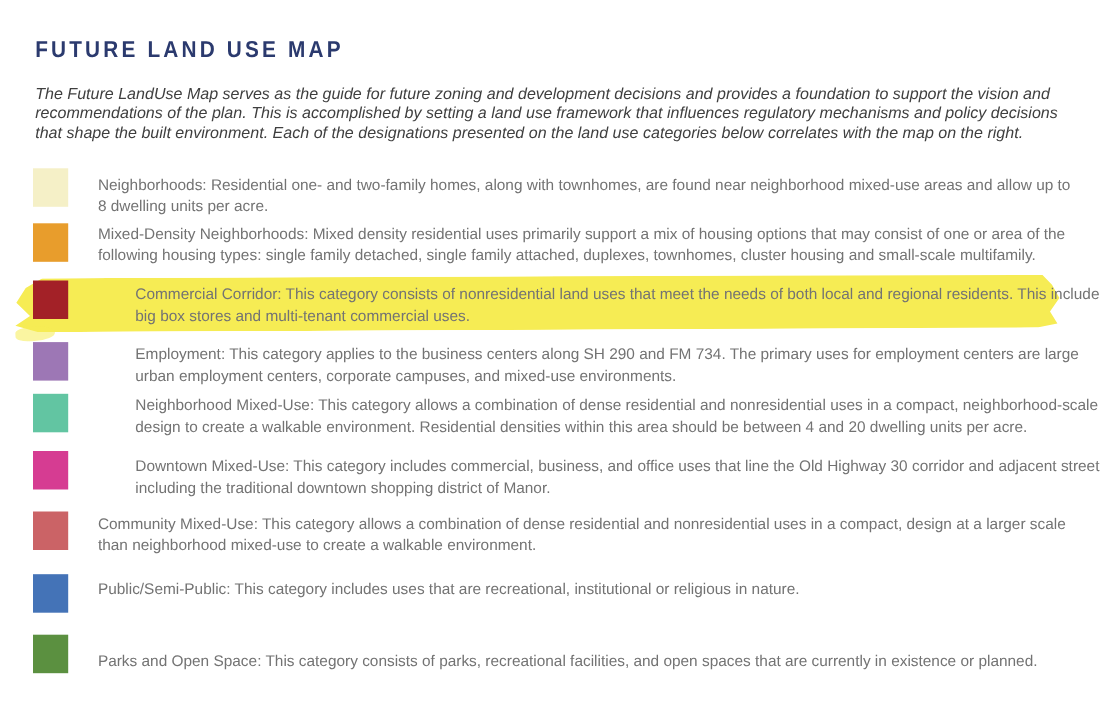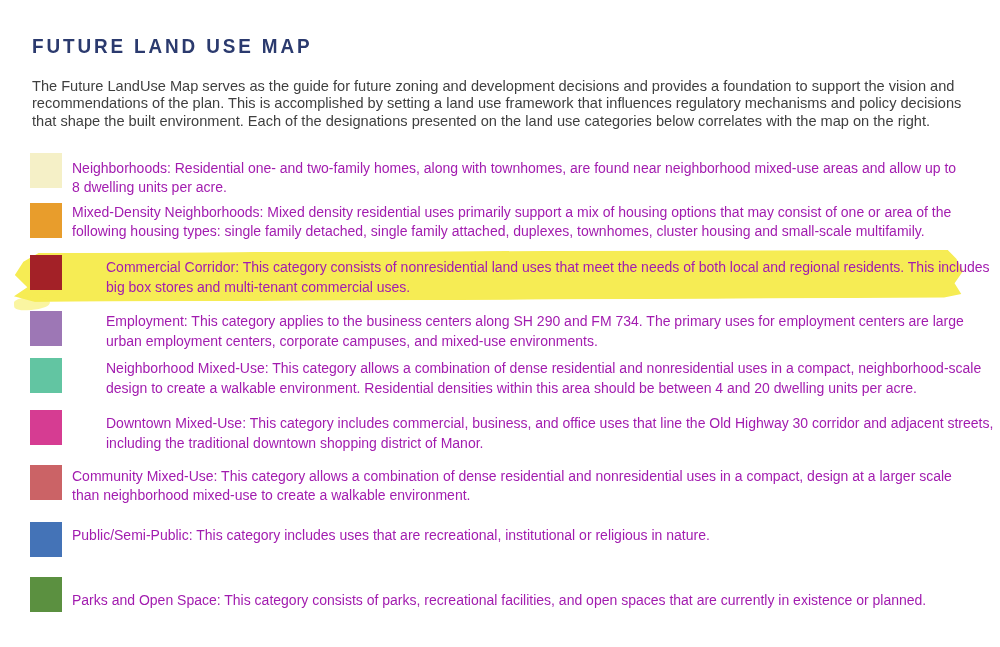--- a/index.html
+++ b/index.html
@@ -27,41 +27,42 @@
     white-space: nowrap;
   }
   .intro {
     position: absolute;
     left: 32px; top: 78px;
     width: 946px;
     margin: 0;
     font-size: 14.6px;
     line-height: 17.4px;
     color: #3f3f3f;
+    font-style: italic;
   }
   .legend { position: absolute; left: 0; top: 0; width: 1000px; height: 647px; }
   .row {
     position: absolute;
     left: 0; width: 1000px;
     z-index: 2;
   }
   .swatch {
     position: absolute;
     left: 30px; top: 0;
     width: 32px; height: 35px;
     display: block;
   }
   .desc {
     position: absolute;
-    left: 72px;
+    left: 89px;
     width: 893px;
     margin: 0;
     font-size: 14px;
     line-height: 18.5px;
-    color: #a21caf;
+    color: #737373;
   }
   .desc.spaced { line-height: 20px; margin-left: 34px; }
   .highlight-stroke {
     position: absolute;
     left: 12px; top: 251px;
     width: 953px; height: 49px;
     z-index: 1;
     transform: rotate(-0.25deg);
     clip-path: polygon(1.2% 18%, 0.3% 45%, 1.6% 70%, 0.2% 88%, 2.4% 100%,
                        55% 99.5%, 97.8% 99%, 99.6% 92%, 98.9% 70%, 99.8% 45%,

